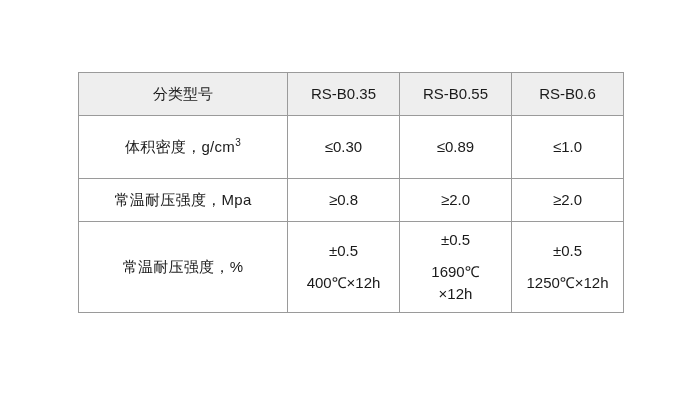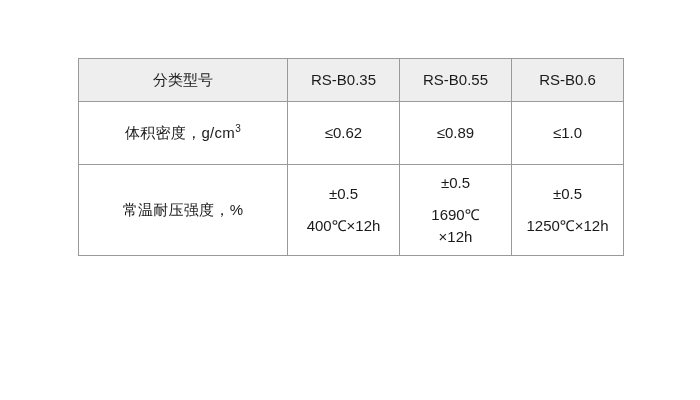--- a/index.html
+++ b/index.html
@@ -16,21 +16,21 @@
   }
   .page {
     position: relative;
     width: 700px;
     height: 400px;
     box-sizing: border-box;
   }
   .table-wrap {
     position: absolute;
     left: 78px;
-    top: 58px;
+    top: 72px;
     width: 545px;
   }
   table.spec {
     border-collapse: collapse;
     table-layout: fixed;
     width: 545px;
     background: #ffffff;
   }
   table.spec td {
     border: 1px solid #9a9a9a;
@@ -82,25 +82,31 @@
       <tbody>
         <tr class="header-row">
           <td>分类型号</td>
           <td>RS-B0.35</td>
           <td>RS-B0.55</td>
           <td>RS-B0.6</td>
         </tr>
 
         <tr class="r-density">
           <td class="label-cell"><span>体积密度，g/cm</span><span class="sup">3</span></td>
-          <td>≤0.62</td>
+          <td>≤0.30</td>
           <td>≤0.89</td>
           <td>≤1.0</td>
         </tr>
 
+        <tr class="r-strength">
+          <td class="label-cell">常温耐压强度，Mpa</td>
+          <td>≥0.8</td>
+          <td>≥2.0</td>
+          <td>≥2.0</td>
+        </tr>
 
 
         <tr class="r-change">
           <td class="label-cell">常温耐压强度，%</td>
           <td class="stack">
             <div class="l1">±0.5</div>
             <div class="l2 nowrap">400℃×12h</div>
           </td>
           <td class="stack">
             <div class="l1">±0.5</div>

